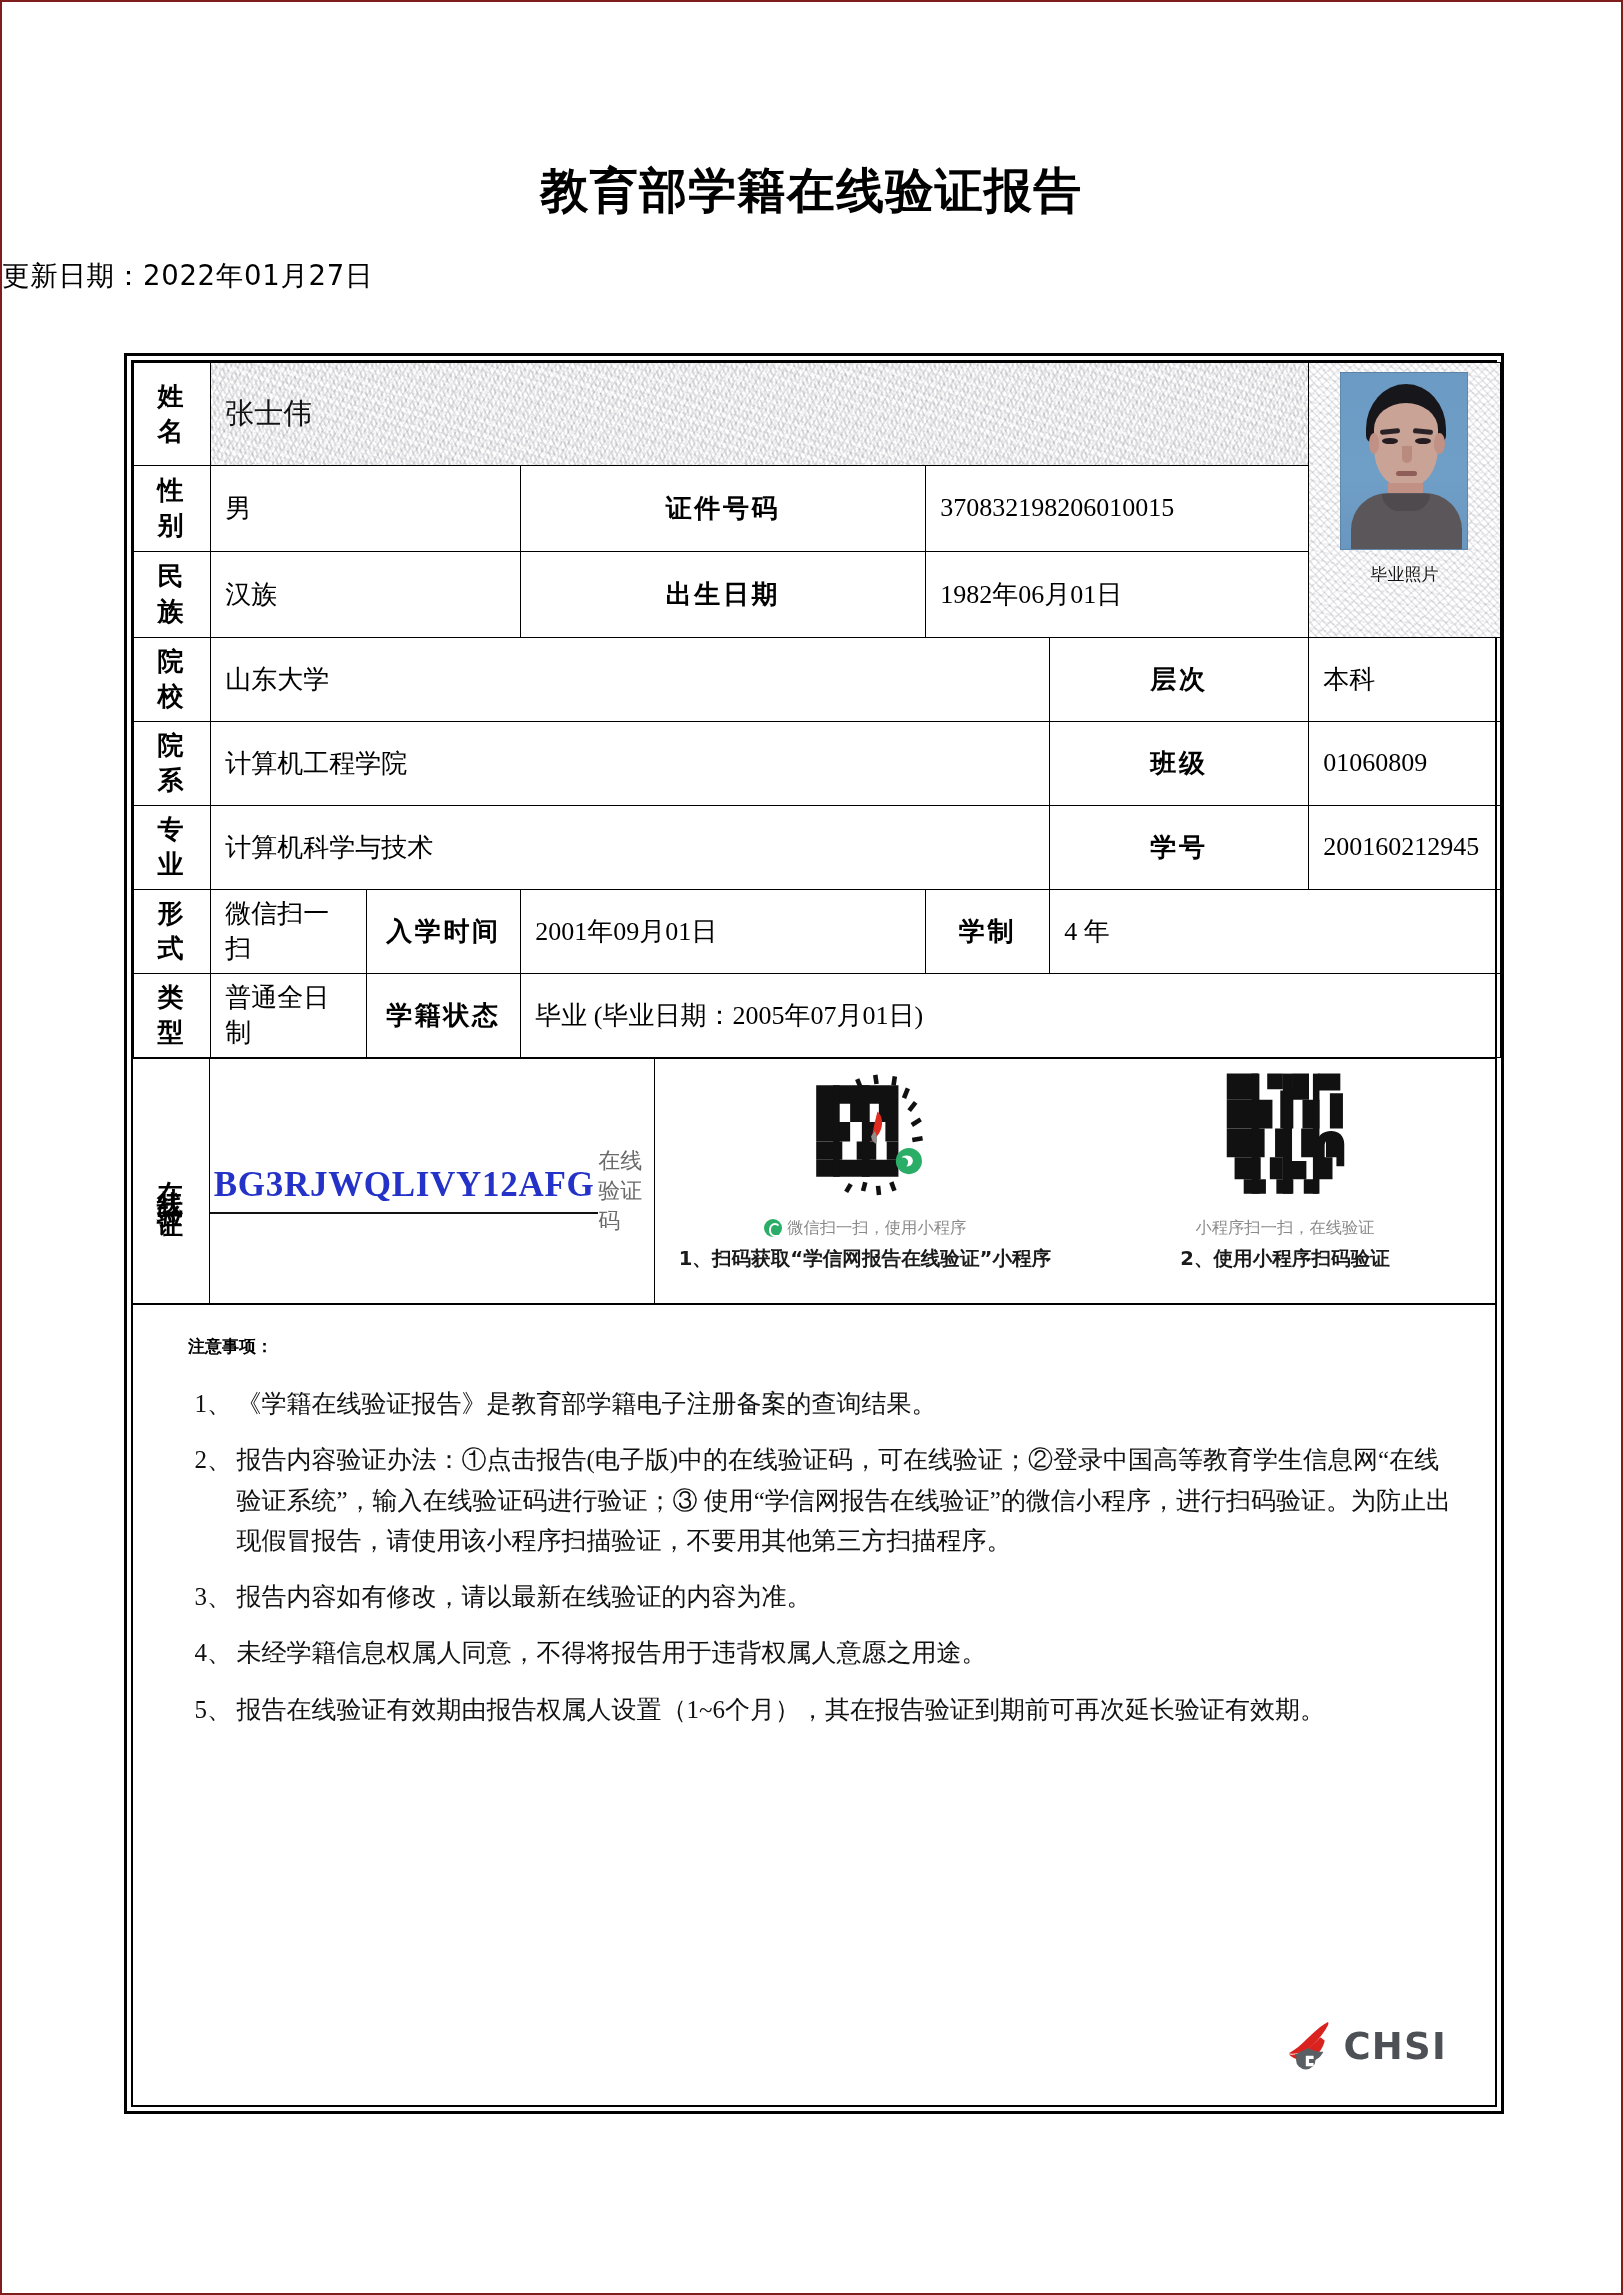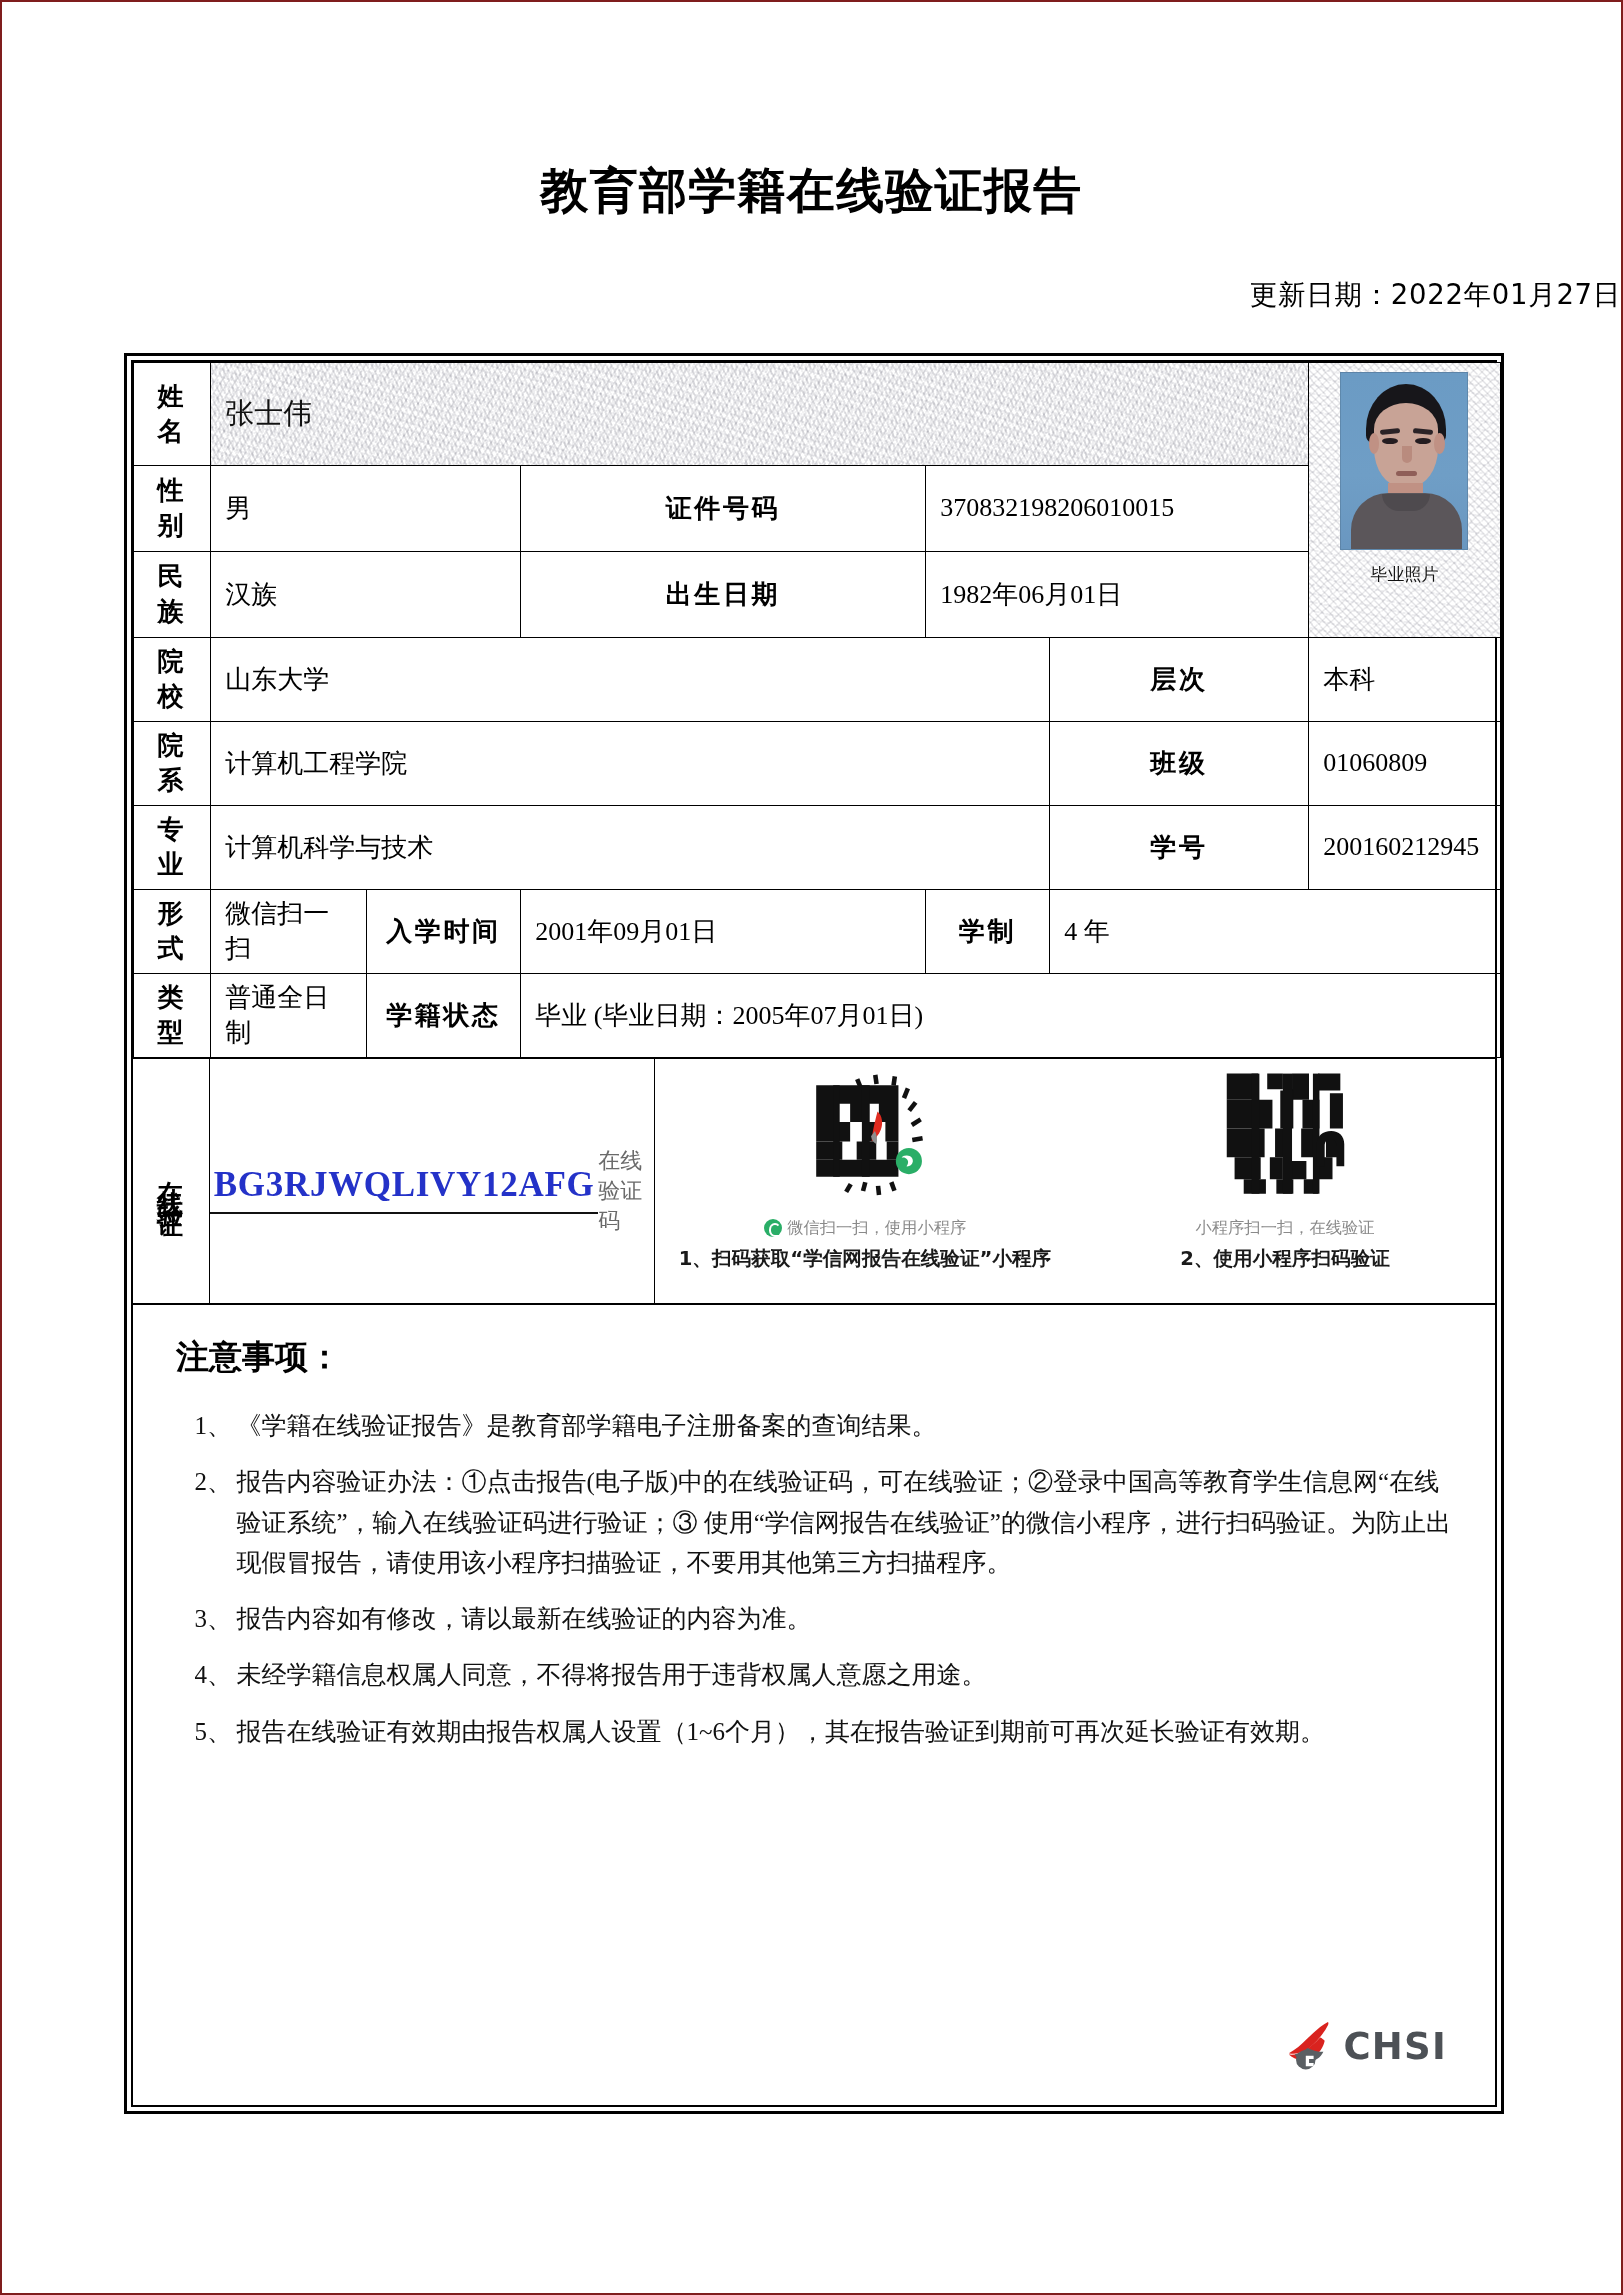--- a/index.html
+++ b/index.html
@@ -21,25 +21,25 @@
     text-align: center;
     font-family: "DejaVu Sans", "Liberation Sans", sans-serif;
     font-weight: bold;
     font-size: 48px;
     letter-spacing: 1.3px;
     color: #000;
     margin-top: 162px;
     line-height: 1.1;
   }
   .doc-date {
-    text-align: right;
+    text-align: left;
     font-family: "DejaVu Sans", "Liberation Sans", sans-serif;
     font-size: 27.5px;
     color: #000;
-    margin-top: 60px;
+    margin-top: 41px;
     letter-spacing: 0.7px;
   }
 
   
   .frame {
     position: absolute;
     left: 122px; top: 351px;
     width: 1380px; height: 1761px;
     border: 3.3px solid #000;
     padding: 3.9px;
@@ -254,22 +254,22 @@
   
   .notes {
     flex: 1;
     position: relative;
     padding: 30px 38px 0 38px;
     font-family: "Liberation Serif", "DejaVu Serif", serif;
   }
   .notes-title {
     font-family: "DejaVu Sans", "Liberation Sans", sans-serif;
     font-weight: bold;
-    font-size: 33px; color: #000;
-    margin-left: 5px; margin-bottom: 26px;
+    font-size: 17px; color: #000;
+    margin-left: 17px; margin-bottom: 26px;
   }
   .note-item {
     position: relative;
     display: flex;
     font-size: 25px;
     color: #111;
     line-height: 1.62;
     margin-bottom: 15.7px;
     padding-left: 23.5px;
   }

